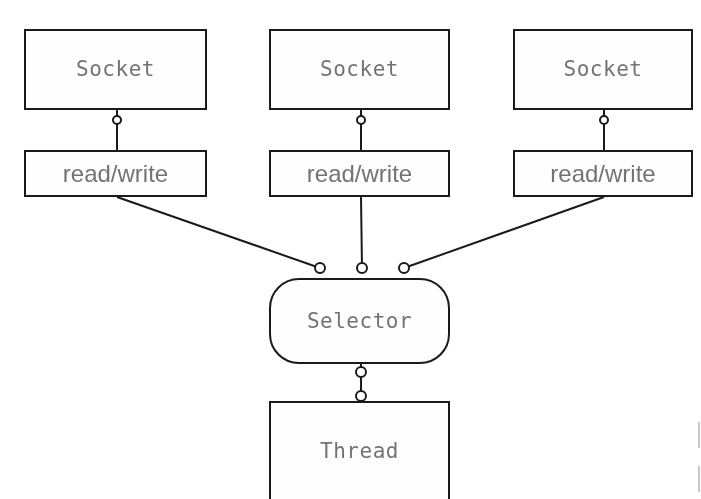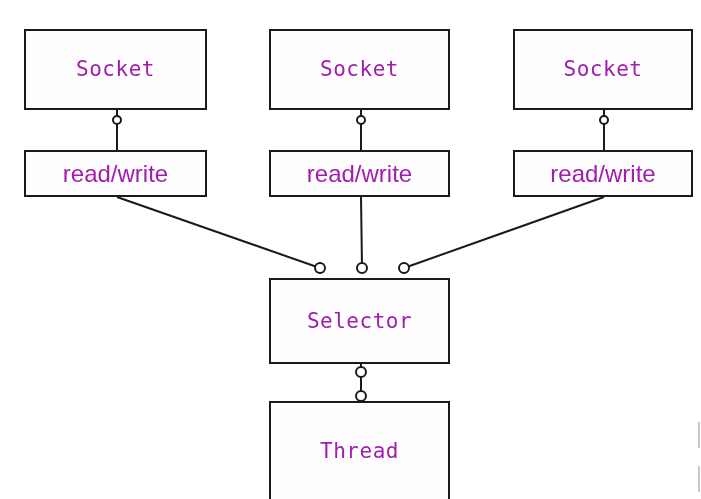--- a/index.html
+++ b/index.html
@@ -28,21 +28,21 @@
   }
   .node {
     position: absolute;
     box-sizing: border-box;
     background: #fefefe;
     border: 2px solid #1d4ed8;
     display: flex;
     align-items: center;
     justify-content: center;
     text-align: center;
-    color: #a21caf;
+    color: #737373;
     line-height: 1;
     user-select: none;
   }
   .node-mono {
     font-family: "DejaVu Sans Mono", "Liberation Mono", monospace;
     font-size: 21px;
     letter-spacing: 0.5px;
   }
   .node-sans {
     font-family: "Liberation Sans", "DejaVu Sans", sans-serif;
@@ -90,21 +90,21 @@
       </div>
       <div class="node node-sans" style="left: 24px; top: 150px; width: 183px; height: 47px; border-color: rgb(26, 26, 26); background: rgb(254, 254, 254);">
         <span>read/write</span>
       </div>
       <div class="node node-sans" style="left: 269px; top: 150px; width: 181px; height: 47px; border-color: rgb(26, 26, 26); background: rgb(254, 254, 254);">
         <span>read/write</span>
       </div>
       <div class="node node-sans" style="left: 513px; top: 150px; width: 180px; height: 47px; border-color: rgb(26, 26, 26); background: rgb(254, 254, 254);">
         <span>read/write</span>
       </div>
-      <div class="node node-mono" style="left: 269px; top: 278px; width: 181px; height: 86px; border-color: rgb(26, 26, 26); background: rgb(254, 254, 254);">
+      <div class="node node-mono" style="left: 269px; top: 278px; width: 181px; height: 86px; border-color: rgb(26, 26, 26); background: rgb(254, 254, 254); border-radius: 30px;">
         <span>Selector</span>
       </div>
       <div class="node node-mono" style="left: 269px; top: 401px; width: 181px; height: 100px; border-color: rgb(26, 26, 26); background: rgb(254, 254, 254);">
         <span>Thread</span>
       </div>
     </div>
 
   <div id="artifact-layer">
       <div class="edge-artifact" style="left: 698px; top: 422px; height: 26px; background: rgb(201, 201, 201);"></div>
       <div class="edge-artifact" style="left: 698px; top: 466px; height: 26px; background: rgb(201, 201, 201);"></div>

